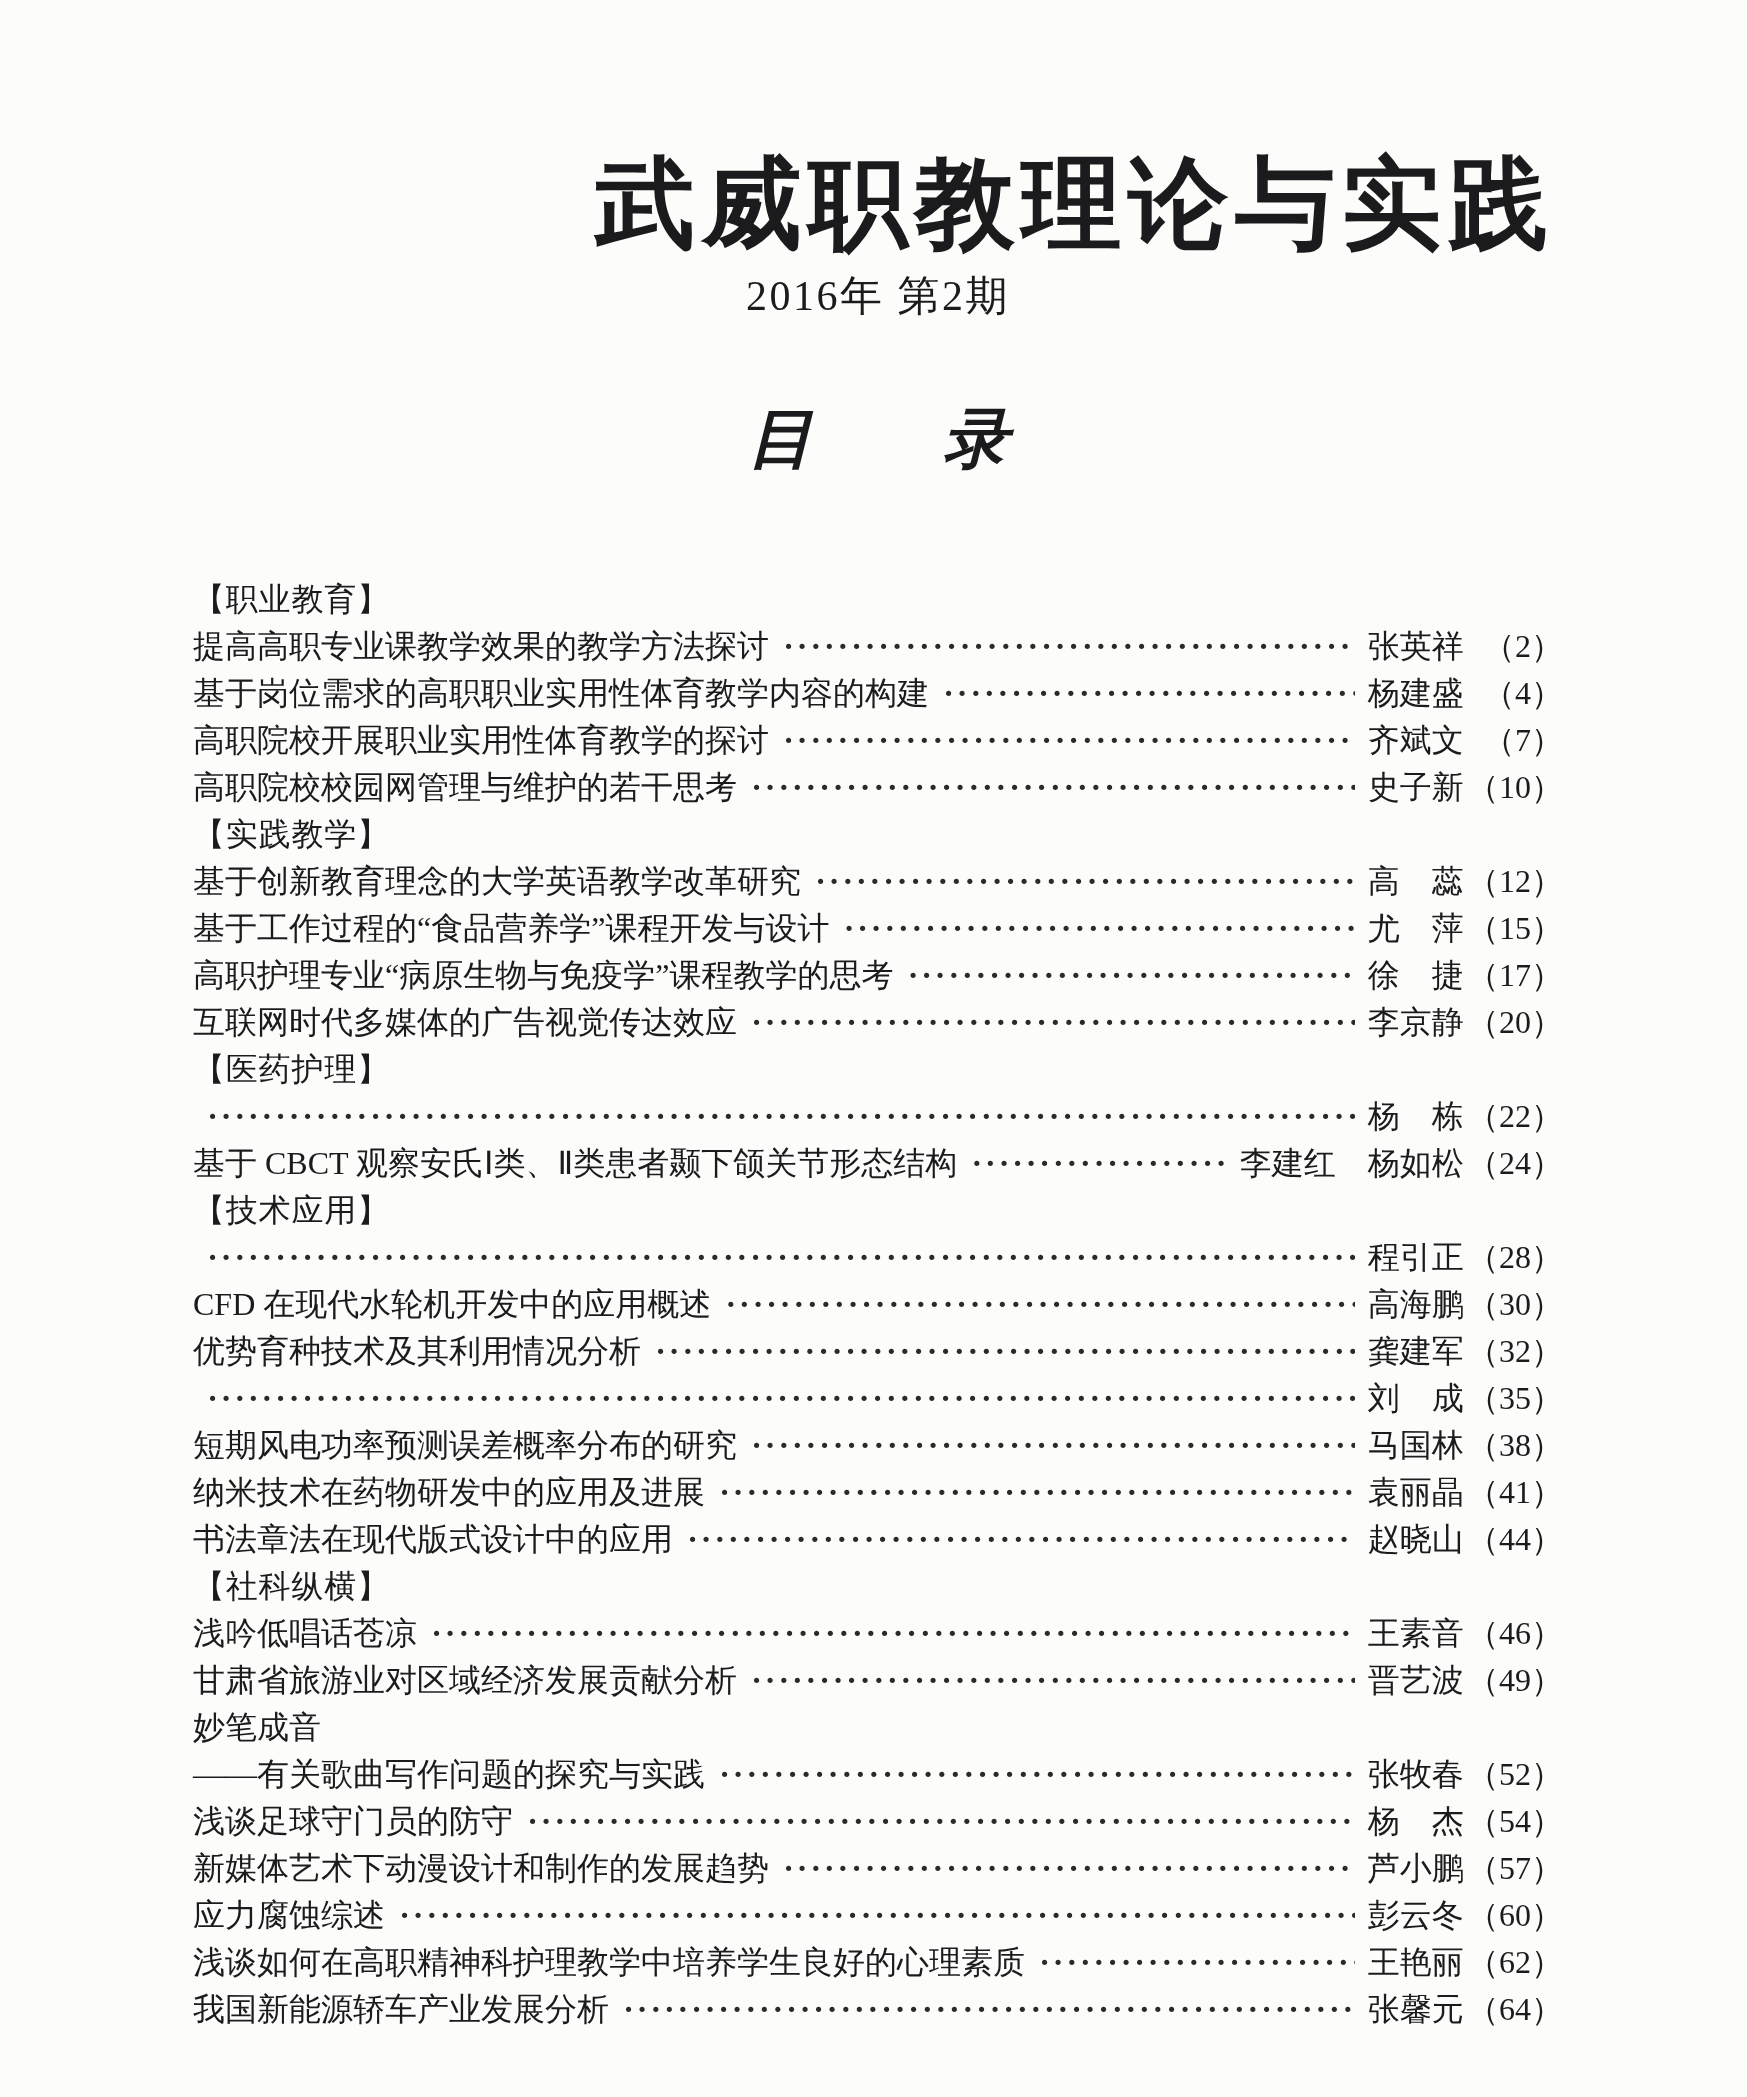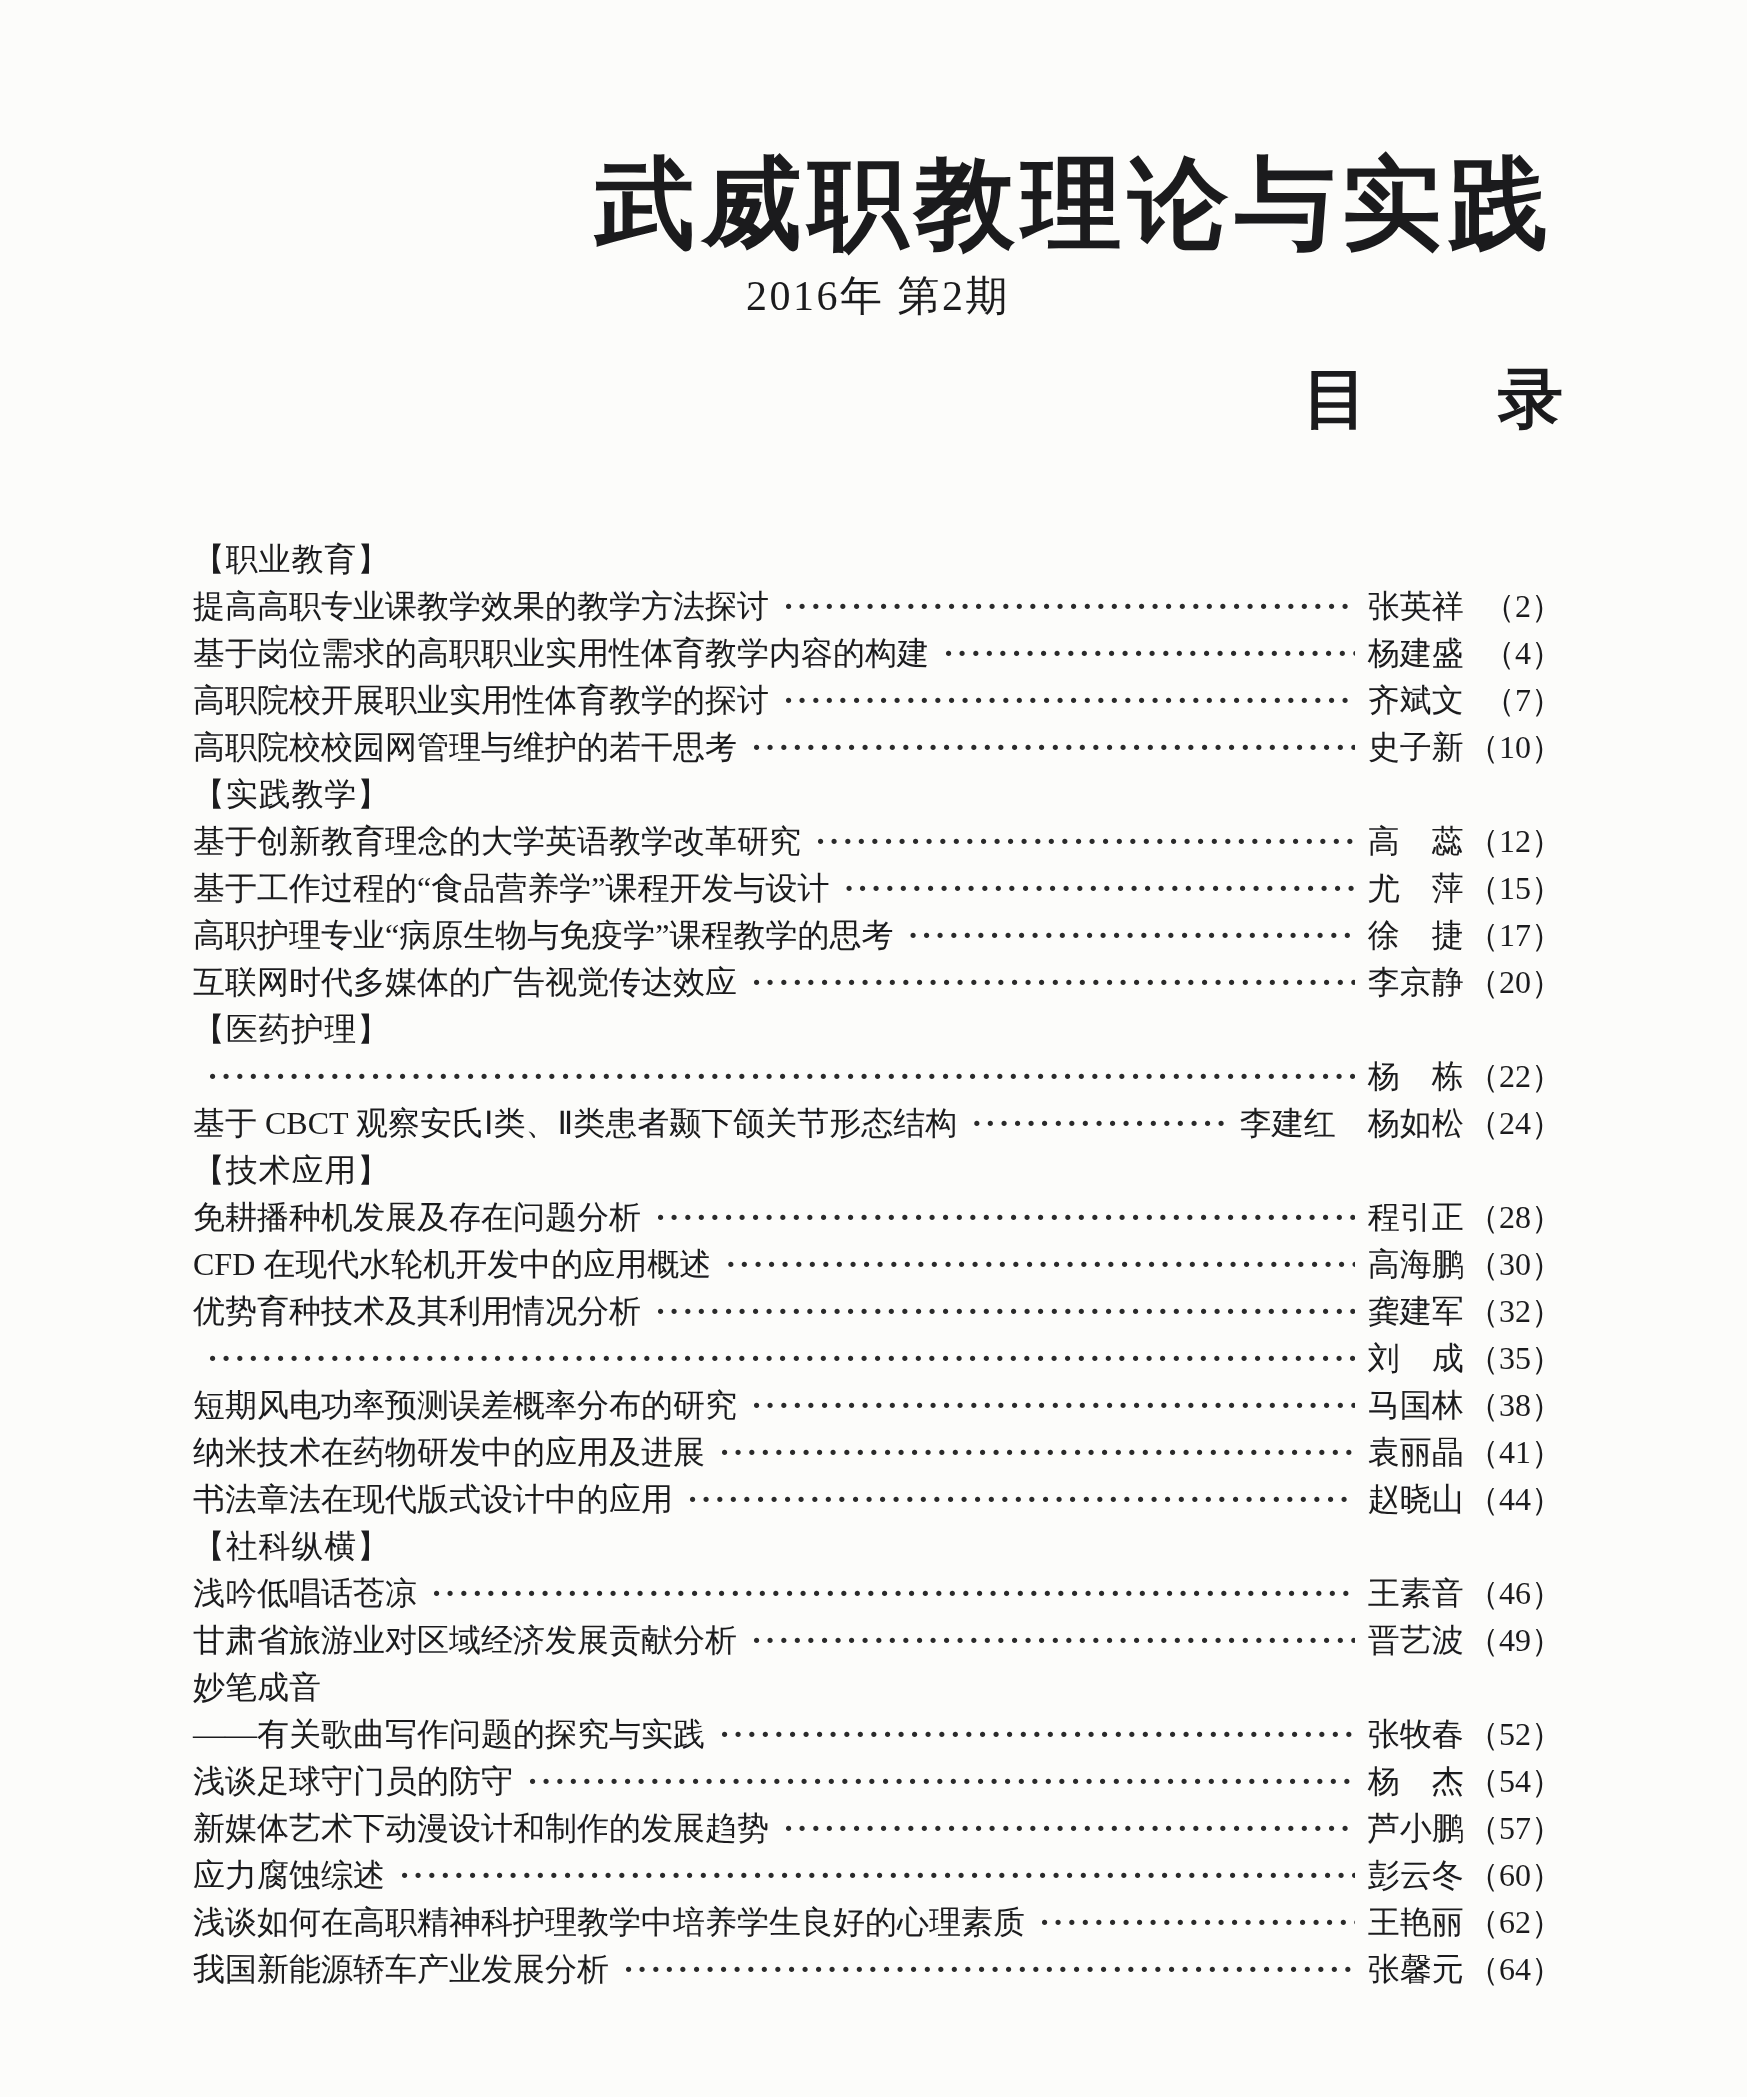--- a/index.html
+++ b/index.html
@@ -26,23 +26,24 @@
     white-space: nowrap;
   }
   .issue {
     font-size: 42px;
     text-align: center;
     letter-spacing: 2.5px;
   }
   .toc-heading {
     font-size: 65px;
     font-weight: bold;
-    text-align: right;
-    margin-top: 40px;
+    text-align: center;
+    margin-top: 80px;
     line-height: 1.1;
+    font-style: italic;
   }
   .toc { margin-top: 100px; }
   .section-header {
     font-family: "Liberation Sans", sans-serif;
     font-weight: 400;
     font-size: 32px;
     line-height: 47px;
     height: 47px;
     letter-spacing: 0.8px;
     white-space: nowrap;
@@ -153,21 +154,20 @@
       <div class="row">
         <span class="entry-title">基于 CBCT 观察安氏Ⅰ类、Ⅱ类患者颞下颌关节形态结构</span>
         <span class="leader">············································································································································</span>
         <span class="tail">
           <span class="author">李建红　杨如松</span>
           <span class="pg">（24）</span>
         </span>
       </div>
       <div class="section-header">【技术应用】</div>
       <div class="row">
-        <span class="entry-title">免耕播种机发展及存在问题分析</span>
         <span class="leader">············································································································································</span>
         <span class="tail">
           <span class="author">程引正</span>
           <span class="pg">（28）</span>
         </span>
       </div>
       <div class="row">
         <span class="entry-title">CFD 在现代水轮机开发中的应用概述</span>
         <span class="leader">············································································································································</span>
         <span class="tail">

